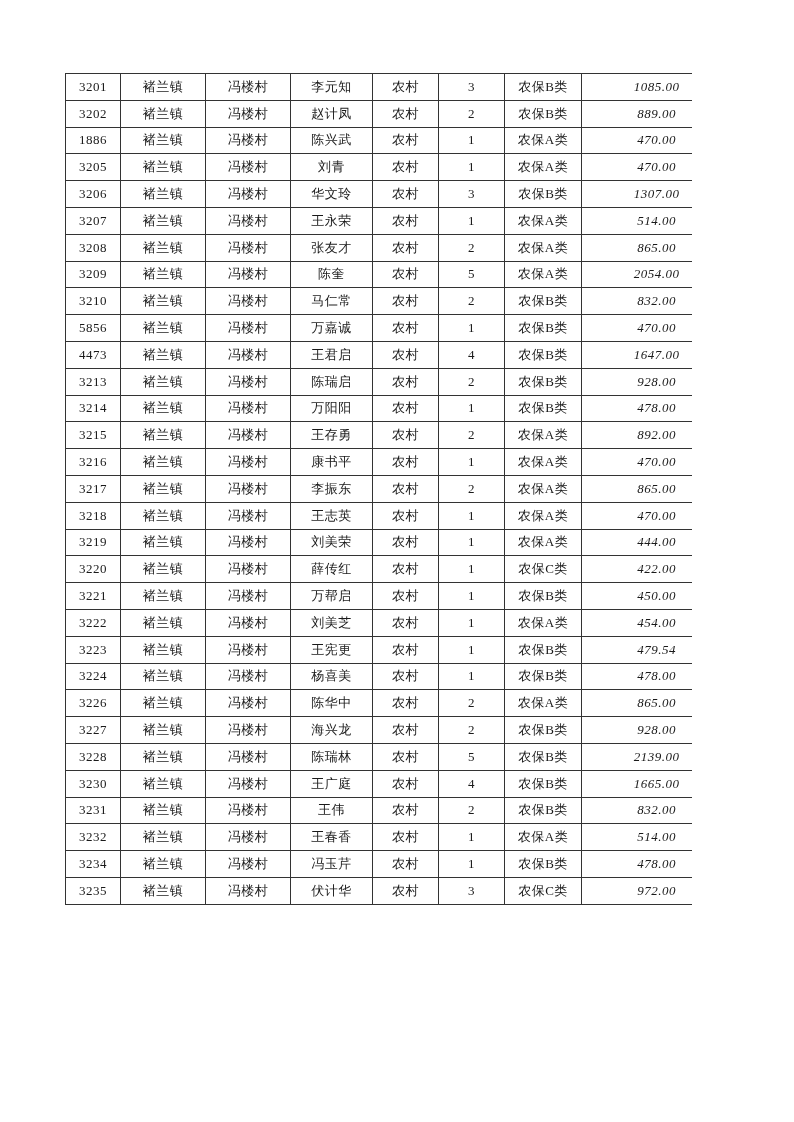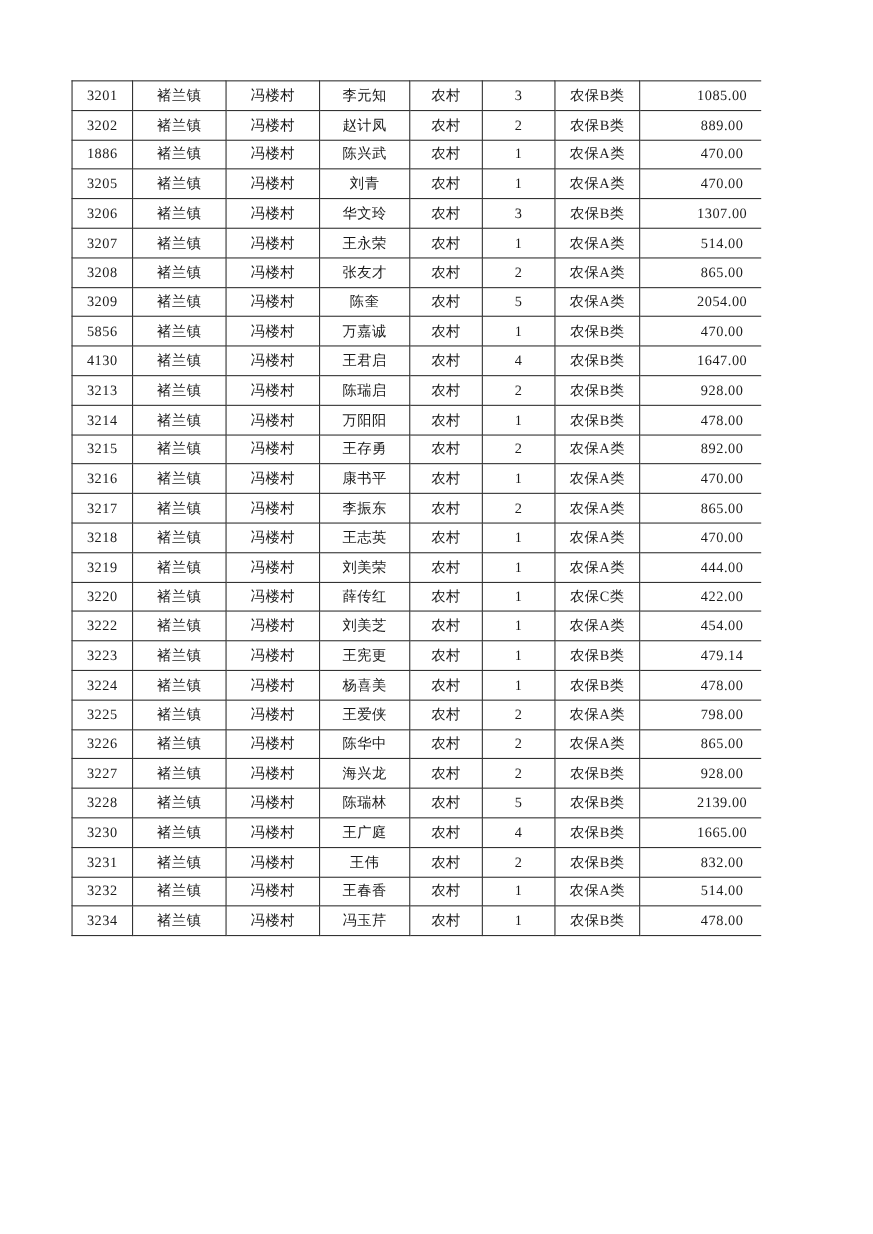--- a/index.html
+++ b/index.html
@@ -42,20 +42,21 @@
   col.c-name     { width: 82px; }
   col.c-type     { width: 66px; }
   col.c-count    { width: 66px; }
   col.c-category { width: 77px; }
   col.c-amount   { width: 150px; }
 
   td.col-amount {
     text-align: right;
     padding-right: 80px;
     letter-spacing: 0.5px;
+    font-style: italic;
   }
   td.col-id, td.col-count, td.col-amount {
     font-family: "Liberation Serif", "DejaVu Serif", serif;
   }
 </style>
 </head>
 <body>
 
 <div class="page">
   <table class="data-table">
@@ -144,31 +145,41 @@
           <td class="col-id">3209</td>
           <td class="col-town">褚兰镇</td>
           <td class="col-village">冯楼村</td>
           <td class="col-name">陈奎</td>
           <td class="col-type">农村</td>
           <td class="col-count">5</td>
           <td class="col-category">农保A类</td>
           <td class="col-amount">2054.00</td>
         </tr>
         <tr>
+          <td class="col-id">3210</td>
+          <td class="col-town">褚兰镇</td>
+          <td class="col-village">冯楼村</td>
+          <td class="col-name">马仁常</td>
+          <td class="col-type">农村</td>
+          <td class="col-count">2</td>
+          <td class="col-category">农保B类</td>
+          <td class="col-amount">832.00</td>
+        </tr>
+        <tr>
           <td class="col-id">5856</td>
           <td class="col-town">褚兰镇</td>
           <td class="col-village">冯楼村</td>
           <td class="col-name">万嘉诚</td>
           <td class="col-type">农村</td>
           <td class="col-count">1</td>
           <td class="col-category">农保B类</td>
           <td class="col-amount">470.00</td>
         </tr>
         <tr>
-          <td class="col-id">4130</td>
+          <td class="col-id">4473</td>
           <td class="col-town">褚兰镇</td>
           <td class="col-village">冯楼村</td>
           <td class="col-name">王君启</td>
           <td class="col-type">农村</td>
           <td class="col-count">4</td>
           <td class="col-category">农保B类</td>
           <td class="col-amount">1647.00</td>
         </tr>
         <tr>
           <td class="col-id">3213</td>
@@ -244,60 +255,60 @@
           <td class="col-id">3220</td>
           <td class="col-town">褚兰镇</td>
           <td class="col-village">冯楼村</td>
           <td class="col-name">薛传红</td>
           <td class="col-type">农村</td>
           <td class="col-count">1</td>
           <td class="col-category">农保C类</td>
           <td class="col-amount">422.00</td>
         </tr>
         <tr>
+          <td class="col-id">3221</td>
+          <td class="col-town">褚兰镇</td>
+          <td class="col-village">冯楼村</td>
+          <td class="col-name">万帮启</td>
+          <td class="col-type">农村</td>
+          <td class="col-count">1</td>
+          <td class="col-category">农保B类</td>
+          <td class="col-amount">450.00</td>
+        </tr>
+        <tr>
           <td class="col-id">3222</td>
           <td class="col-town">褚兰镇</td>
           <td class="col-village">冯楼村</td>
           <td class="col-name">刘美芝</td>
           <td class="col-type">农村</td>
           <td class="col-count">1</td>
           <td class="col-category">农保A类</td>
           <td class="col-amount">454.00</td>
         </tr>
         <tr>
           <td class="col-id">3223</td>
           <td class="col-town">褚兰镇</td>
           <td class="col-village">冯楼村</td>
           <td class="col-name">王宪更</td>
           <td class="col-type">农村</td>
           <td class="col-count">1</td>
           <td class="col-category">农保B类</td>
-          <td class="col-amount">479.14</td>
+          <td class="col-amount">479.54</td>
         </tr>
         <tr>
           <td class="col-id">3224</td>
           <td class="col-town">褚兰镇</td>
           <td class="col-village">冯楼村</td>
           <td class="col-name">杨喜美</td>
           <td class="col-type">农村</td>
           <td class="col-count">1</td>
           <td class="col-category">农保B类</td>
           <td class="col-amount">478.00</td>
         </tr>
         <tr>
-          <td class="col-id">3225</td>
-          <td class="col-town">褚兰镇</td>
-          <td class="col-village">冯楼村</td>
-          <td class="col-name">王爱侠</td>
-          <td class="col-type">农村</td>
-          <td class="col-count">2</td>
-          <td class="col-category">农保A类</td>
-          <td class="col-amount">798.00</td>
-        </tr>
-        <tr>
           <td class="col-id">3226</td>
           <td class="col-town">褚兰镇</td>
           <td class="col-village">冯楼村</td>
           <td class="col-name">陈华中</td>
           <td class="col-type">农村</td>
           <td class="col-count">2</td>
           <td class="col-category">农保A类</td>
           <td class="col-amount">865.00</td>
         </tr>
         <tr>
@@ -352,16 +363,26 @@
         </tr>
         <tr>
           <td class="col-id">3234</td>
           <td class="col-town">褚兰镇</td>
           <td class="col-village">冯楼村</td>
           <td class="col-name">冯玉芹</td>
           <td class="col-type">农村</td>
           <td class="col-count">1</td>
           <td class="col-category">农保B类</td>
           <td class="col-amount">478.00</td>
+        </tr>
+        <tr>
+          <td class="col-id">3235</td>
+          <td class="col-town">褚兰镇</td>
+          <td class="col-village">冯楼村</td>
+          <td class="col-name">伏计华</td>
+          <td class="col-type">农村</td>
+          <td class="col-count">3</td>
+          <td class="col-category">农保C类</td>
+          <td class="col-amount">972.00</td>
         </tr>
       </tbody>
   </table>
 </div>
 
 </body></html>

